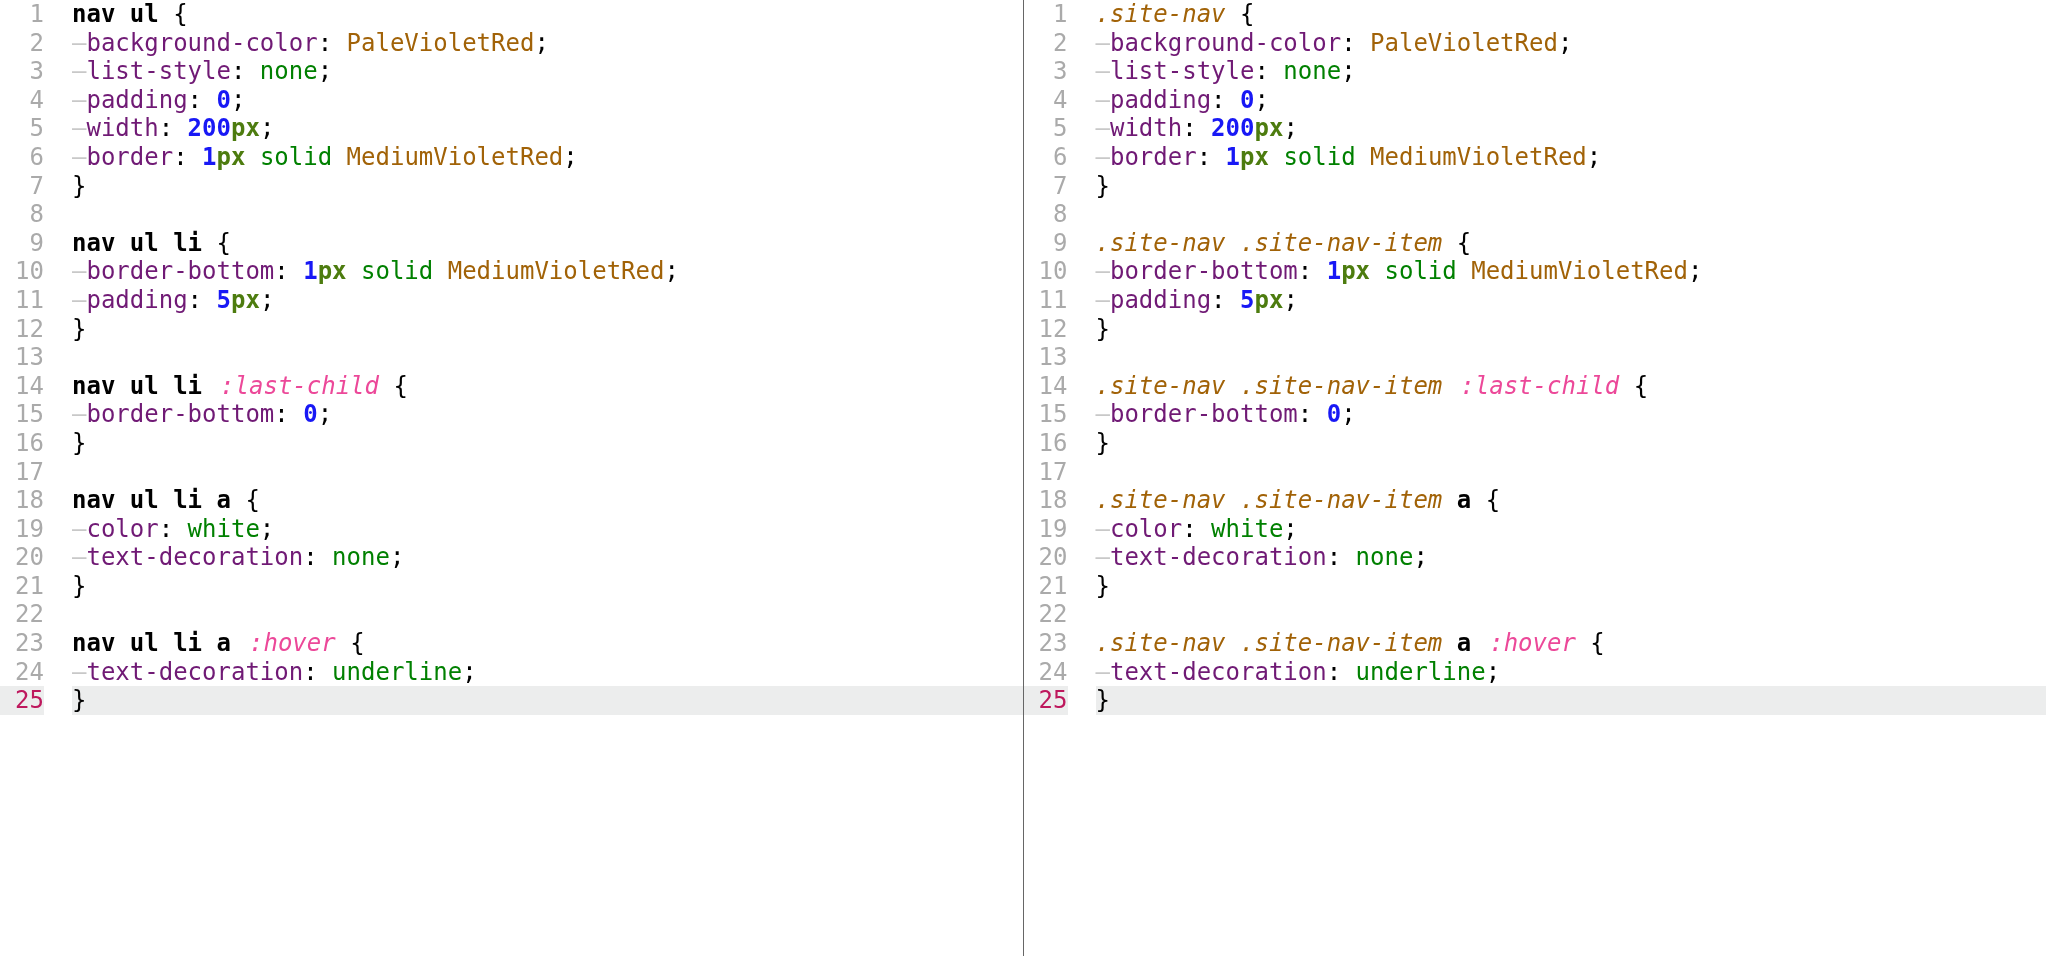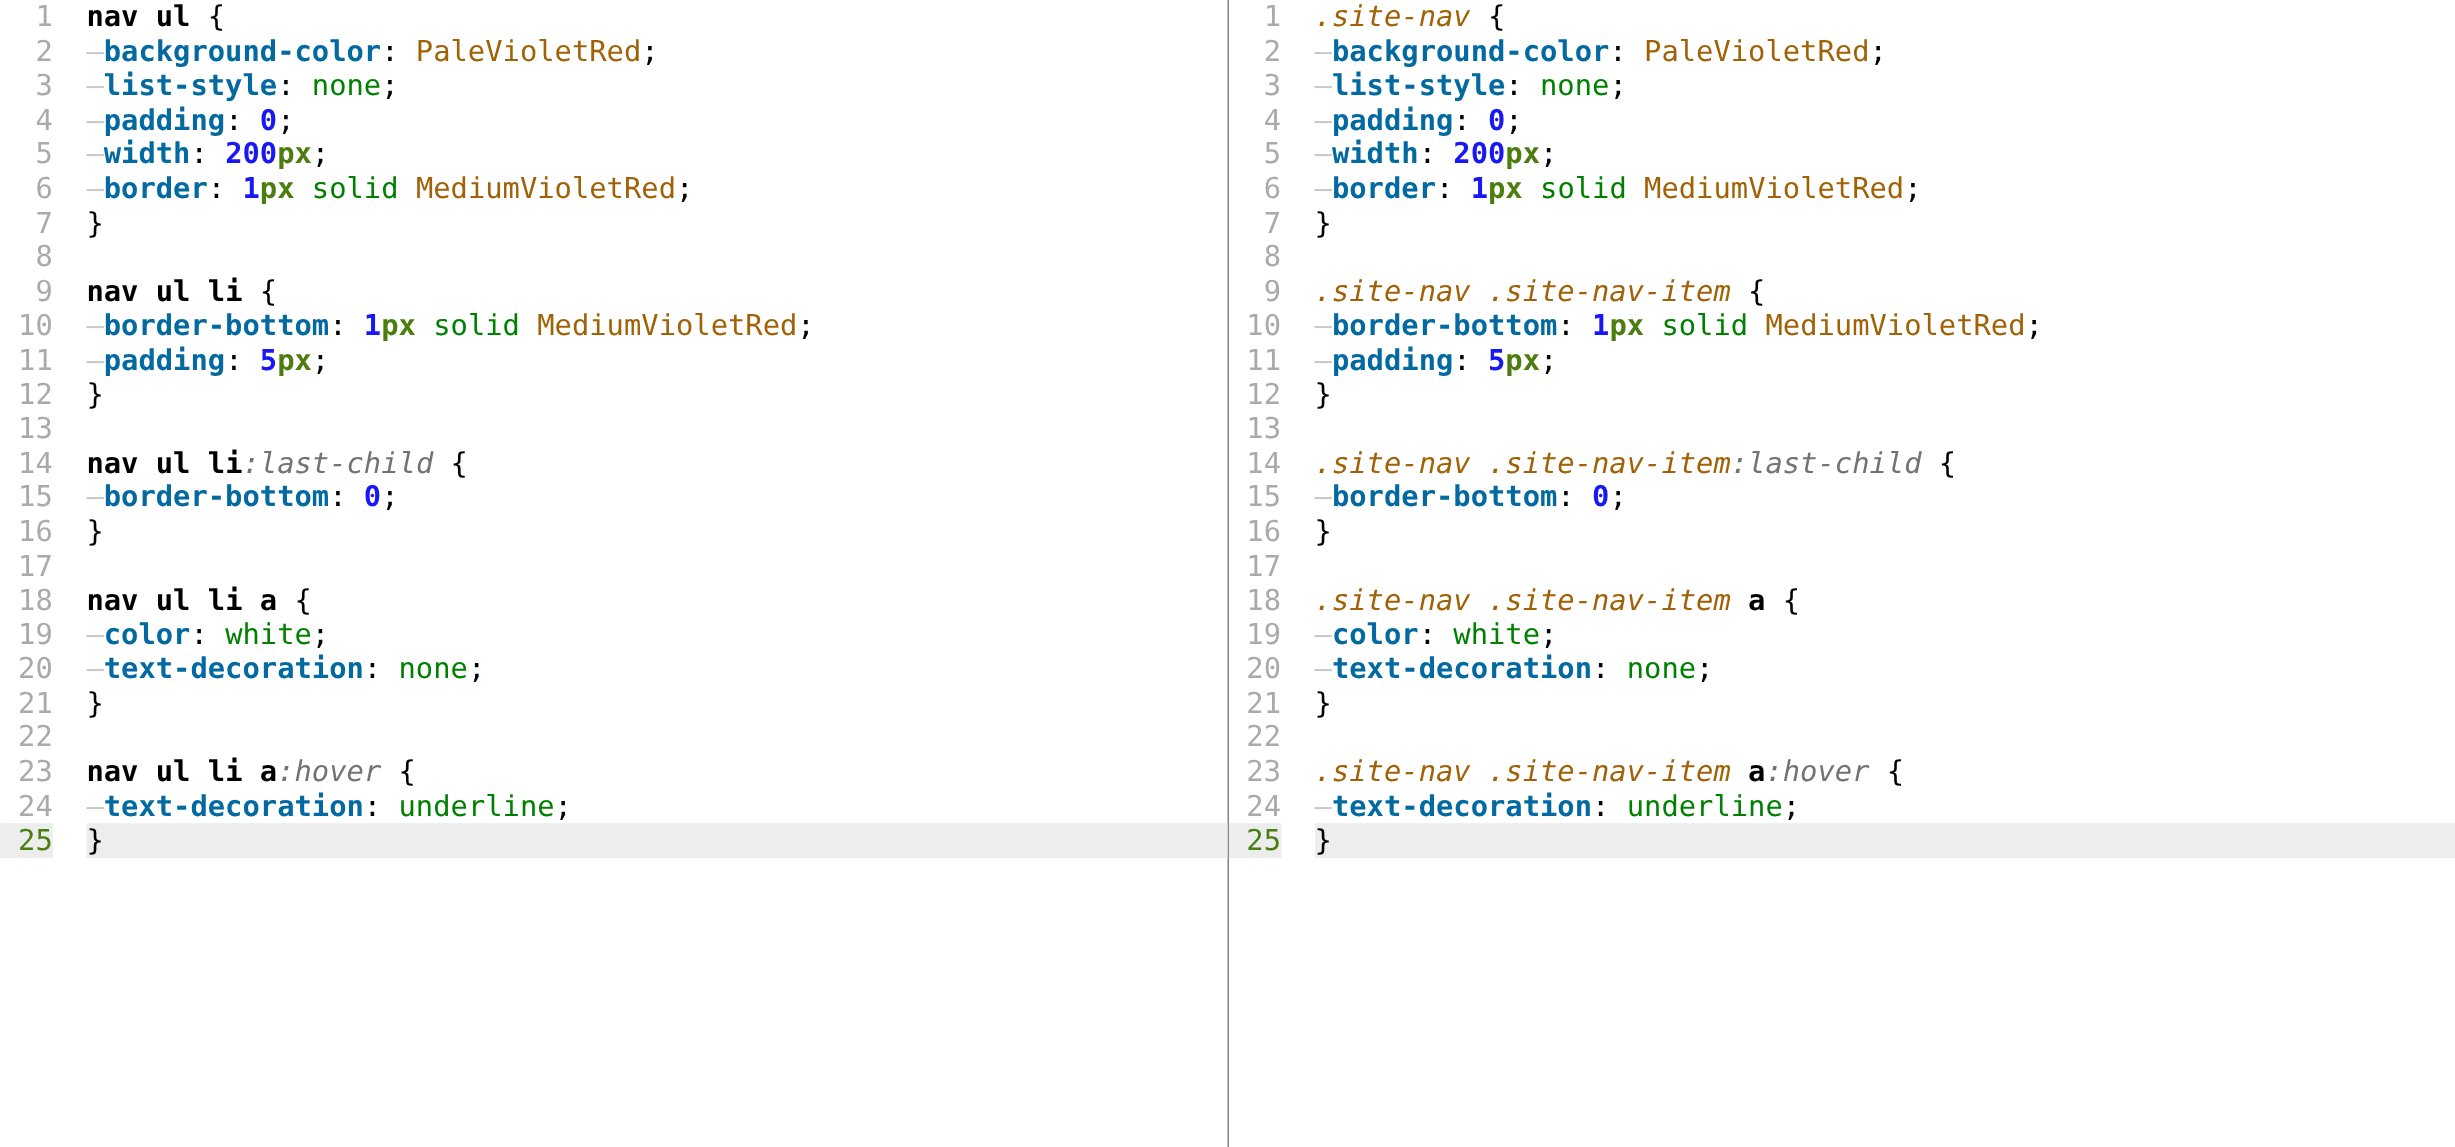--- a/index.html
+++ b/index.html
@@ -35,28 +35,28 @@
     font-size: 24px;
     line-height: 28.6px;
     color: #000;
   }
   .gutter .ln {
     font-size: 24px;
     line-height: 28.6px;
     height: 28.6px;
     display: block;
   }
-  .ln.current { background: #eceded; color:#4d7c0f; }
+  .ln.current { background: #eceded; color:#be185d; }
   .code .line { height: 28.6px; display: block; }
   .code .line.current { background: #eceded; }
 
   .tok-tag       { color: #000; font-weight: bold; text-align: center; }
   .tok-class-sel { color: #a16207; font-style: italic; }
-  .tok-pseudo    { color: #737373; font-style: italic; }
-  .tok-prop      { color: #0369a1; font-weight: bold; }
+  .tok-pseudo    { color: #ec4899; font-style: italic; margin-left: 18px; }
+  .tok-prop      { color: #701a75; }
   .tok-punc      { color: #000; }
   .tok-val-kw    { color: #008000; font-weight: normal; }
   .tok-val-num   { color: #1818f5; font-weight: bold; }
   .tok-val-unit  { color: #4d7c0f; font-weight: bold; }
   .tok-val-plain { color: #a16207; }
 
   .indent-guide {
     color: #c8c8c8;
     font-weight: normal;
   }

